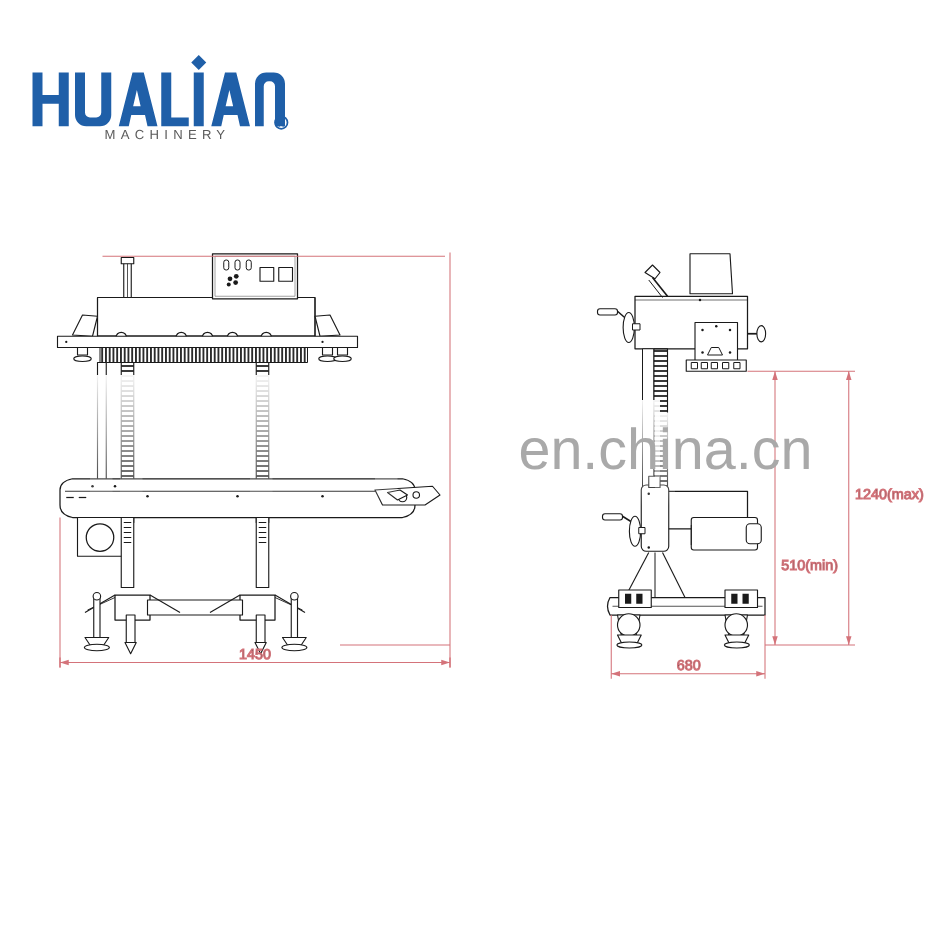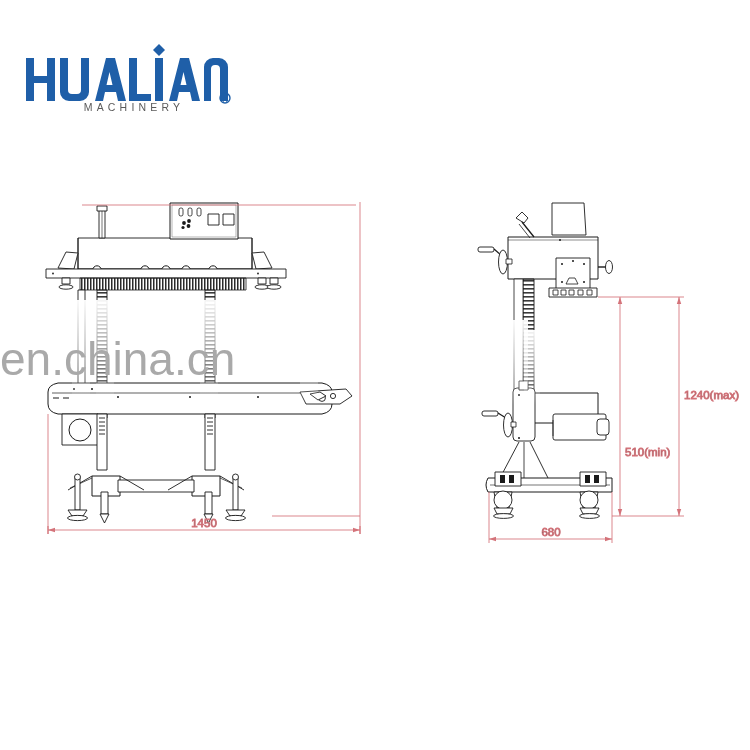--- a/index.html
+++ b/index.html
@@ -41,21 +41,21 @@
     width: 750px; height: 750px;
     pointer-events: none;
   }
 
   
   .watermark {
     position: absolute;
     left: 0;
     top: 332px;
     width: 650px;
-    text-align: left;
+    text-align: right;
     font-family: "Liberation Sans", sans-serif;
     font-size: 46px;
     font-weight: 400;
     color: #a9a9a9;
     letter-spacing: 0px;
     user-select: none;
     white-space: nowrap;
   }
 
   

